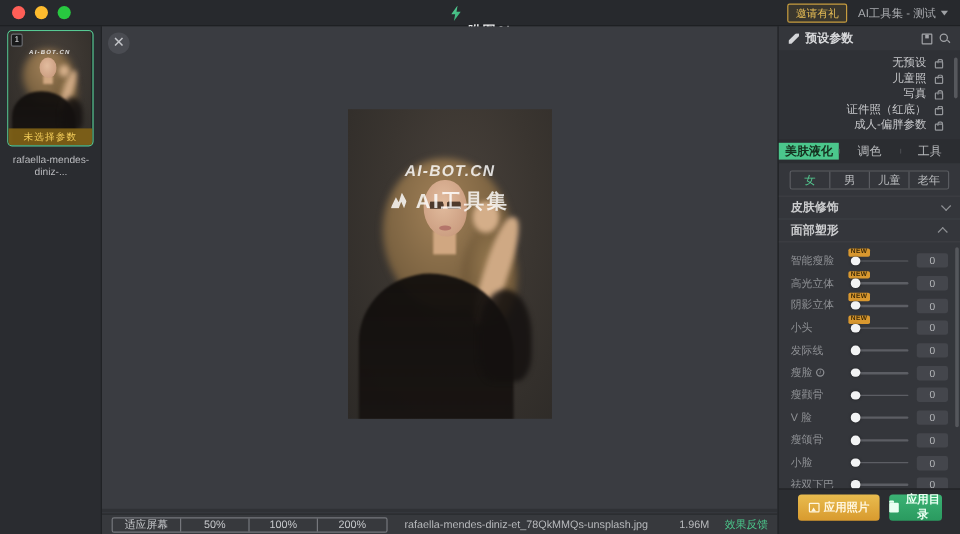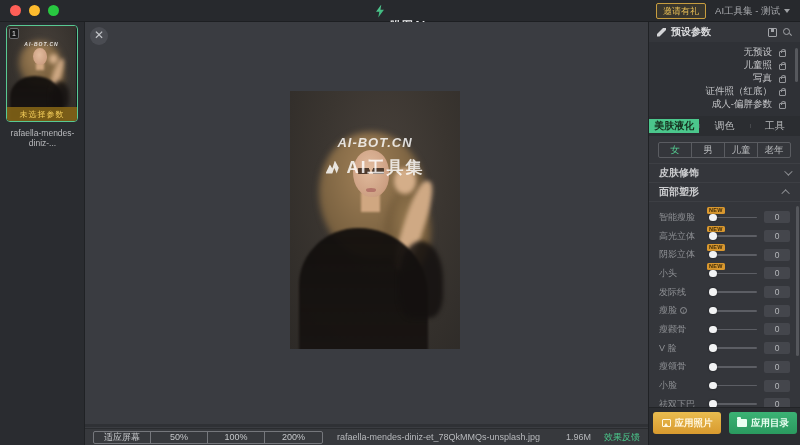--- a/index.html
+++ b/index.html
@@ -101,21 +101,21 @@
   .new-badge { position:absolute; left:58px; top:-1px; background:#d9982f; color:#3c2a08; font-size:5.5px; font-weight:bold; padding:0 2px; border-radius:1.5px; line-height:6.5px; letter-spacing:.3px; }
   .info-i { width:7px; height:7px; border:1px solid #8f9195; border-radius:50%; font-size:5px; color:#8f9195; display:inline-flex; align-items:center; justify-content:center; font-style:italic; }
   .track { flex:1; height:1.6px; background:#5c5e64; border-radius:1px; position:relative; margin:0 7px 0 4px; cursor:pointer; }
   .handle { position:absolute; left:-1px; top:-3px; width:7.5px; height:7.5px; border-radius:50%; background:#f2f3f4; box-shadow:0 0 2px rgba(0,0,0,.5); }
   .val { width:26px; height:12px; background:#44464c; border-radius:2px; color:#b6b8bb; font-size:8.5px; display:flex; align-items:center; justify-content:center; }
   .sscroll { position:absolute; right:1px; top:4px; width:3px; height:150px; background:#55575c; border-radius:2px; }
 
   .rfooter { position:absolute; left:0; bottom:0; width:152px; height:38px; background:#2b2d31; border-top:1px solid #222427; display:flex; align-items:flex-start; justify-content:center; gap:8px; padding-top:4px; }
   .btn { height:22px; border-radius:3px; border:none; display:flex; align-items:center; justify-content:center; gap:4px; font-size:9.5px; font-weight:bold; cursor:pointer; }
   .btn-gold { width:68px; background:linear-gradient(180deg,#e9bc4f,#d89a2e); color:#fff7e0; }
-  .btn-green { width:68px; background:linear-gradient(180deg,#3bb274,#2a9a5f); color:#eafff2; }
+  .btn-green { width:44px; background:linear-gradient(180deg,#3bb274,#2a9a5f); color:#eafff2; }
   .btn-icon-photo { width:9px; height:8px; border:1.2px solid currentColor; border-radius:1px; position:relative; }
   .btn-icon-photo::after { content:""; position:absolute; left:1px; bottom:0.5px; width:0; height:0; border-left:2.5px solid transparent; border-right:2.5px solid transparent; border-bottom:3px solid currentColor; }
   .btn-icon-folder { width:10px; height:8px; background:currentColor; border-radius:1px; position:relative; }
   .btn-icon-folder::before { content:""; position:absolute; left:0; top:-2px; width:4px; height:2px; background:currentColor; border-radius:1px 1px 0 0; }
 </style>
 </head>
 <body>
 
 <div class="app">
 

